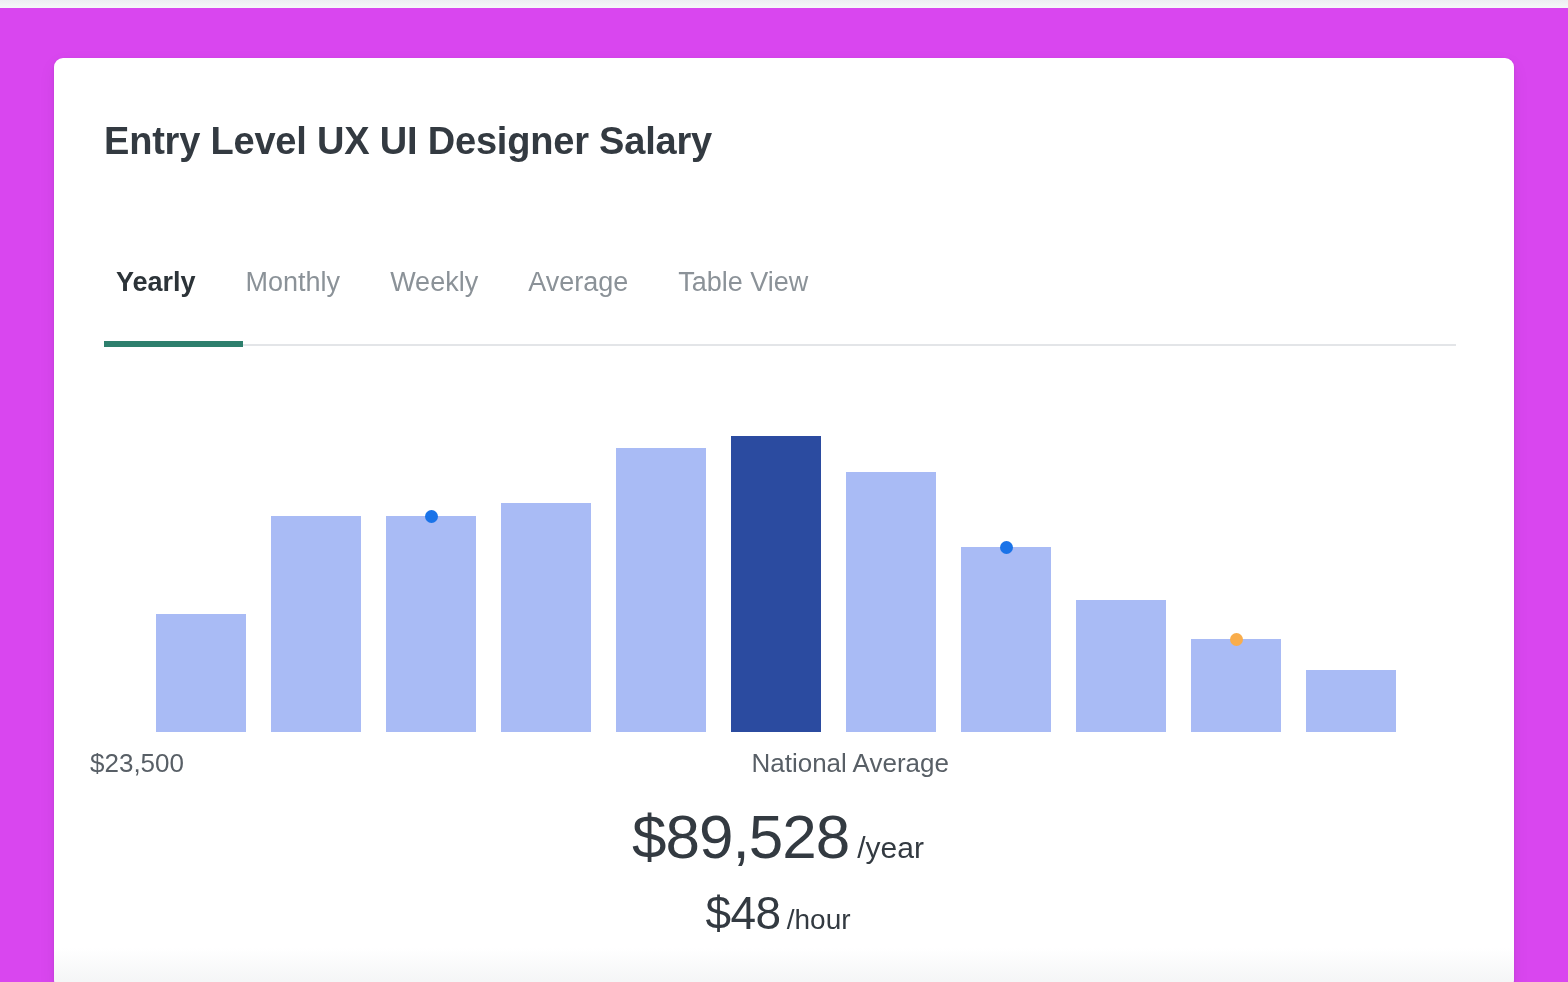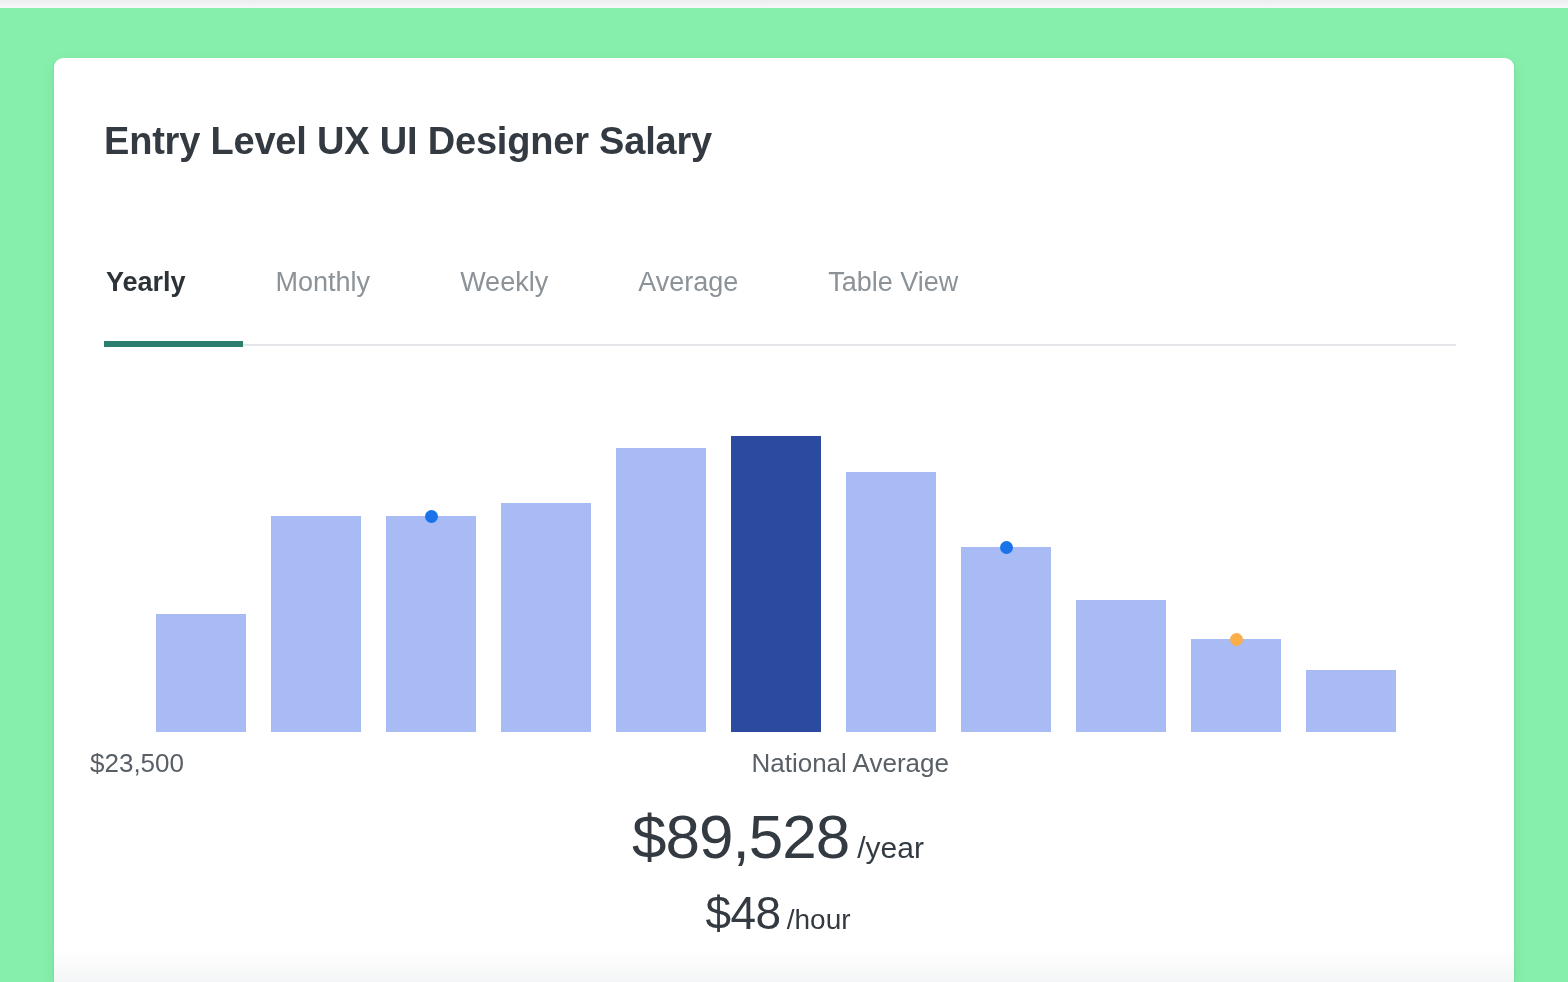--- a/index.html
+++ b/index.html
@@ -13,21 +13,21 @@
     overflow: hidden;
     background: #f7f8fa;
     font-family: "Liberation Sans", sans-serif;
     -webkit-font-smoothing: antialiased;
   }
 
   #page {
     position: relative;
     width: 1568px;
     height: 982px;
-    background: #86efac;
+    background: #d946ef;
   }
 
   
   .top-strip {
     position: absolute;
     left: 0; top: 0;
     width: 1568px; height: 8px;
     background: linear-gradient(180deg, #eceef1 0%, #f6f7f9 100%);
   }
 
@@ -57,25 +57,24 @@
   
   .tabs {
     position: absolute;
     left: 50px;
     top: 208px;
     width: 1352px;
     height: 88px;
   }
   .tabs-row {
     position: absolute;
-    left: 2px; top: 0;
+    left: 12px; top: 0;
     display: flex;
     align-items: flex-start;
     white-space: nowrap;
-    gap: 40px;
   }
   .tab {
     font-size: 27px;
     color: #8b9298;
     font-weight: 400;
     padding: 0;
     margin-right: 50px;
     background: none;
     border: none;
     cursor: pointer;

